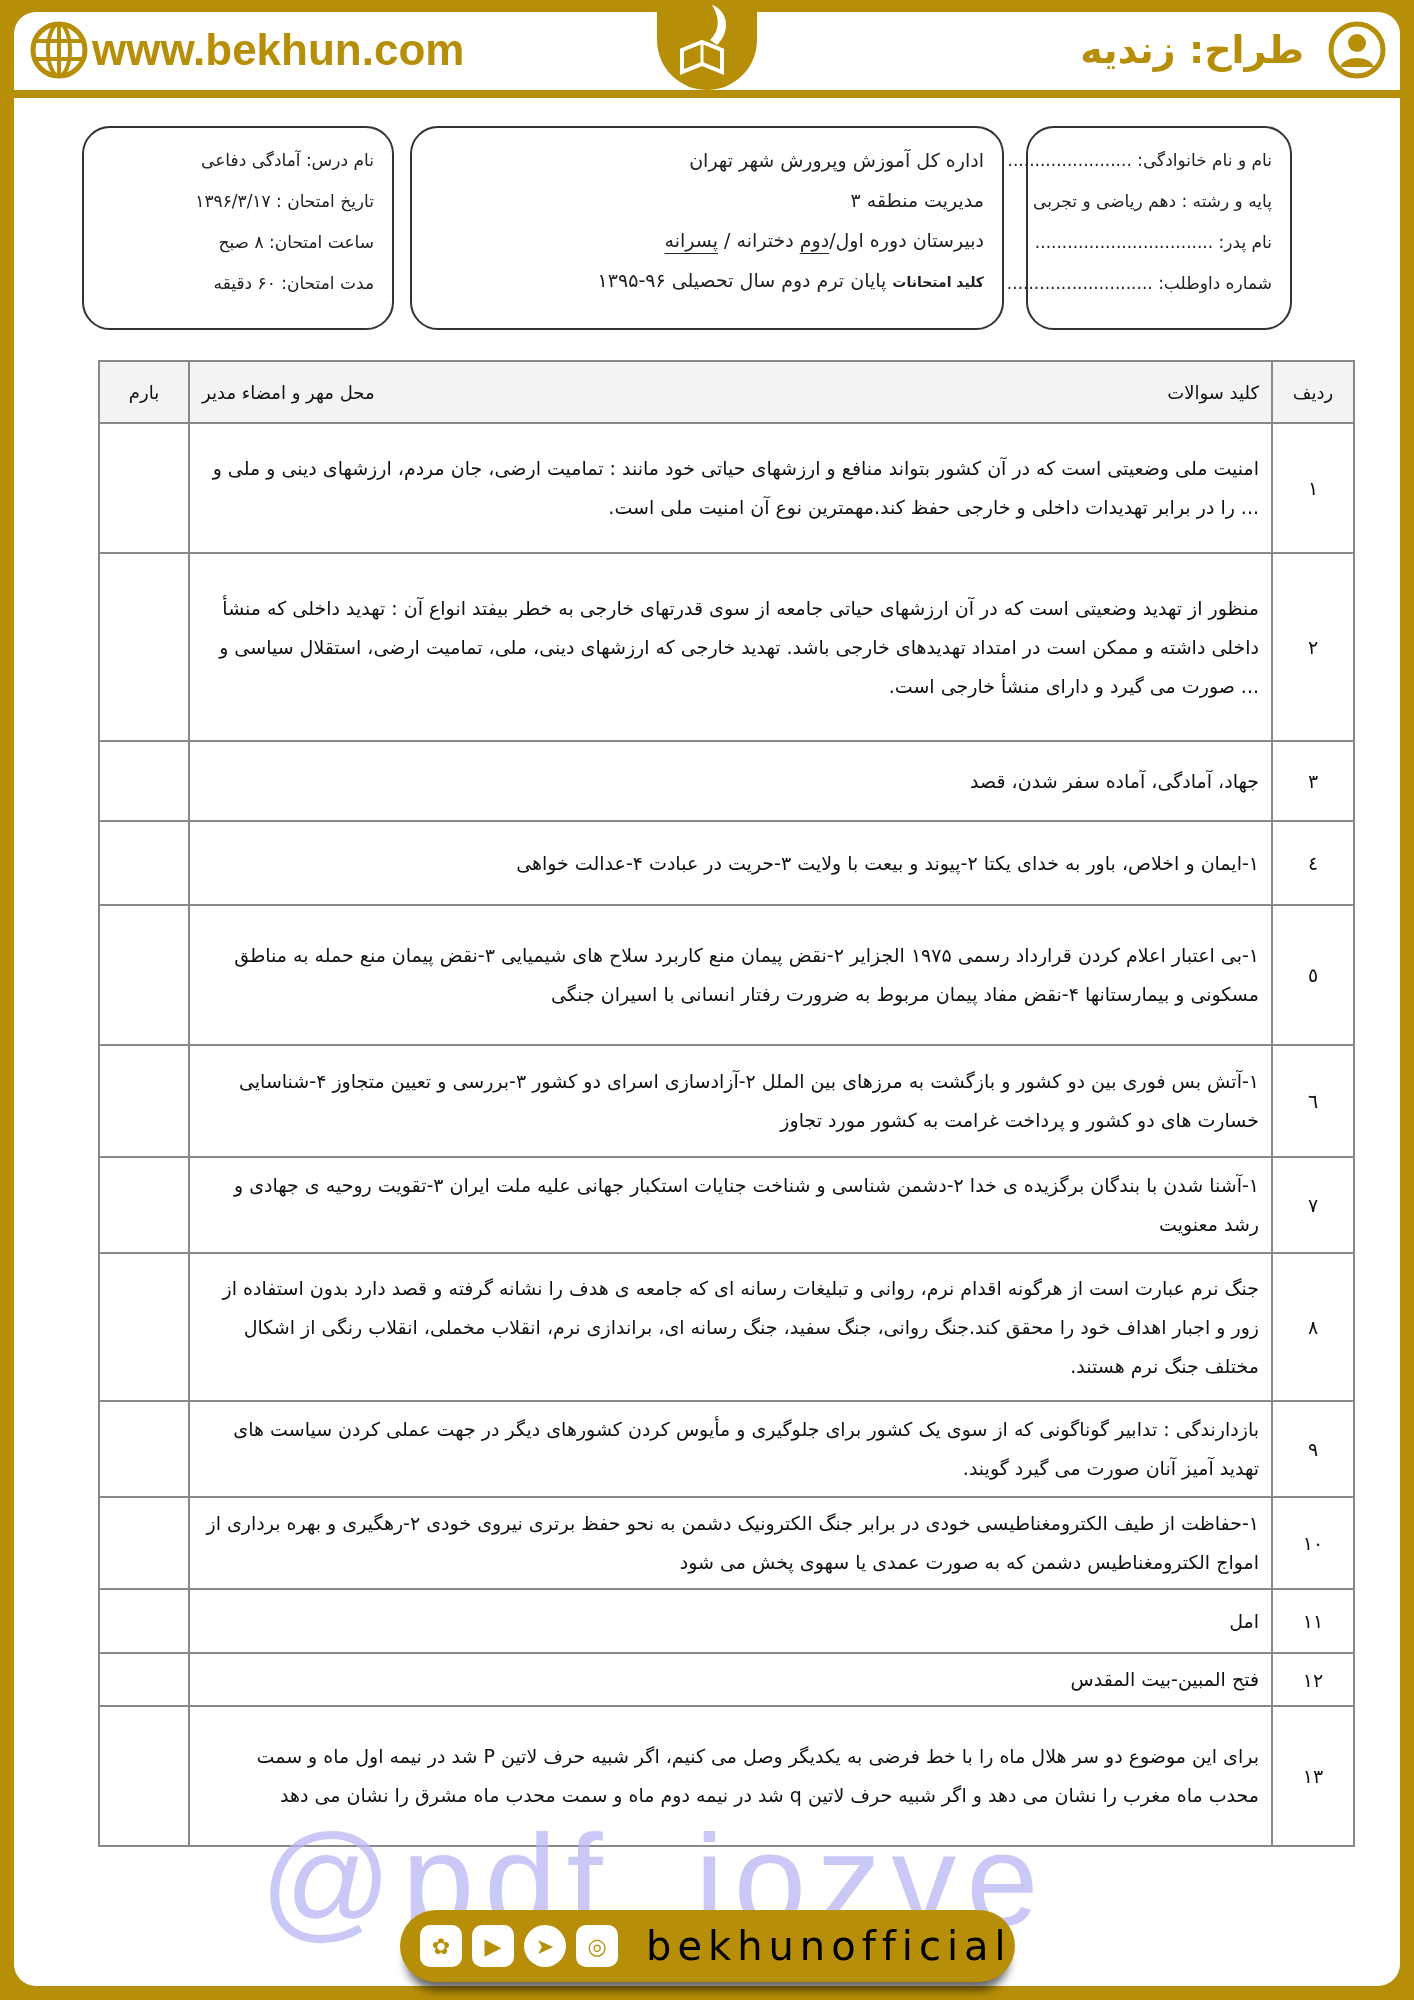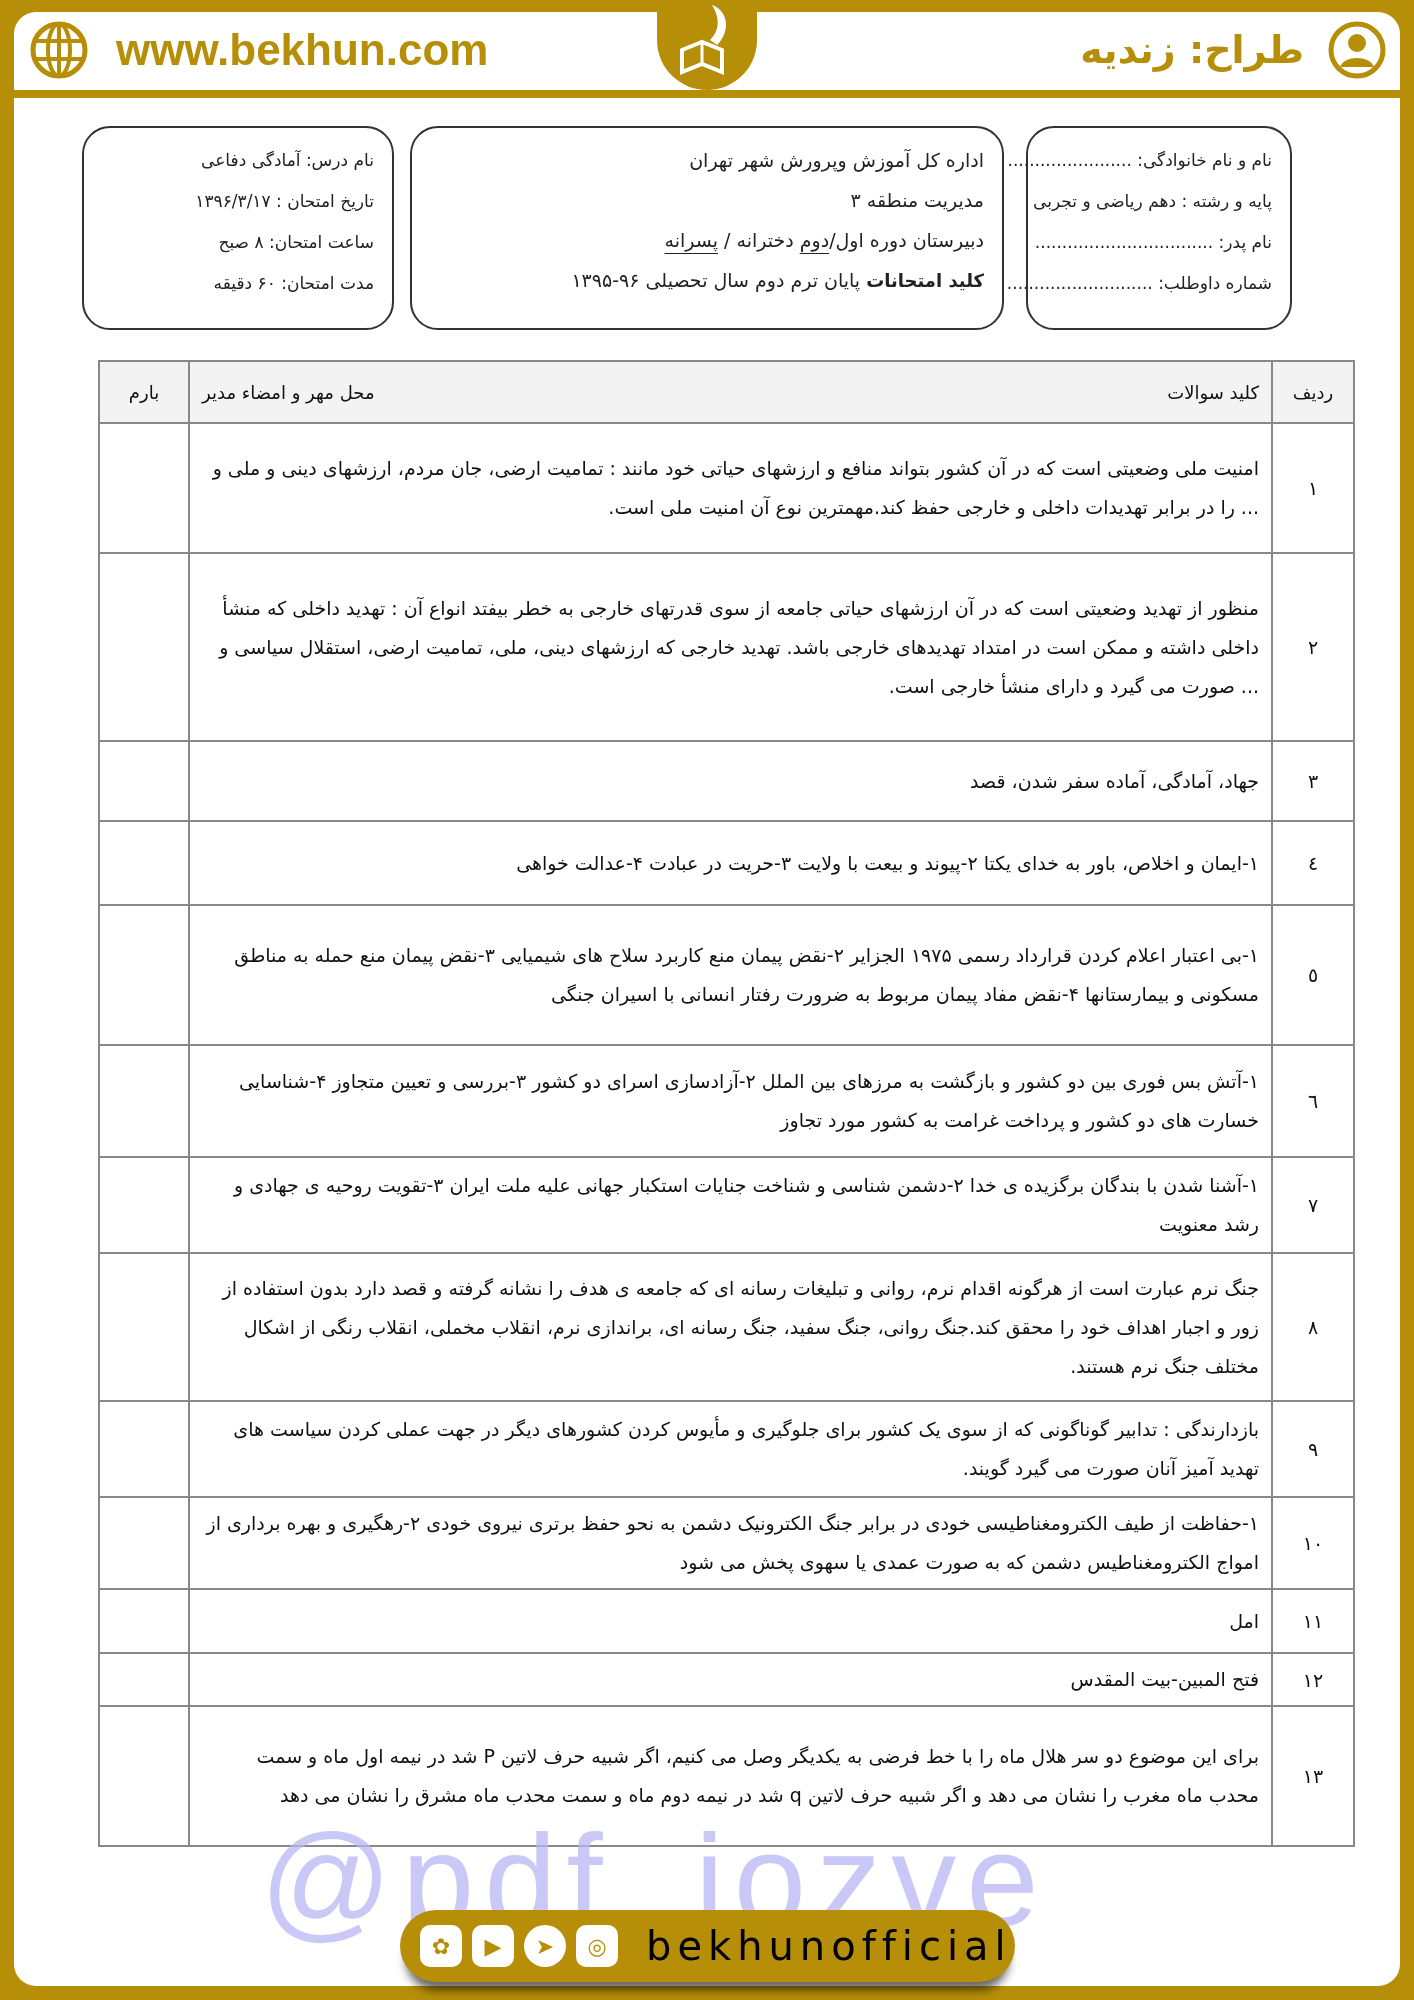--- a/index.html
+++ b/index.html
@@ -8,21 +8,21 @@
     background: #b78e08;
     font-family: "DejaVu Sans", sans-serif;
     position: relative; overflow: hidden;
   }
   .header-bar {
     position: absolute; left: 14px; top: 12px; width: 1386px; height: 78px;
     background: #ffffff; border-radius: 22px 22px 0 0;
   }
   .site {
     position: absolute; left: 30px; top: 22px; height: 56px;
-    display: flex; align-items: center; gap: 28px;
+    display: flex; align-items: center; gap: 4px;
     color: #b78e08; font-weight: bold; font-size: 44px;
     font-family: "Liberation Sans", sans-serif;
   }
   .designer {
     position: absolute; right: 28px; top: 20px; height: 60px;
     display: flex; align-items: center; gap: 24px; direction: rtl;
     color: #b78e08; font-weight: bold; font-size: 38px;
   }
   .logo-circle {
     position: absolute; left: 657px; top: -40px; width: 100px; height: 130px;
@@ -36,21 +36,21 @@
   .box {
     position: absolute; border: 2px solid #333; border-radius: 28px; background: #fff;
     direction: rtl; font-size: 17px; color: #222;
   }
   .box .line { margin: 0 18px; height: 41px; line-height: 41px; white-space: nowrap; }
   .box-right { left: 1012px; top: 28px; width: 266px; height: 204px; padding-top: 12px; box-sizing: border-box; }
   .box-center { left: 396px; top: 28px; width: 594px; height: 204px; padding-top: 12px; box-sizing: border-box; text-align: right; }
   .box-center .line { font-size: 19px; height: 40px; line-height: 40px; }
   .box-left { left: 68px; top: 28px; width: 312px; height: 204px; padding-top: 12px; box-sizing: border-box; }
   .u { text-decoration: underline; text-underline-offset: 6px; margin-top: 16px; }
-  .b { font-weight: bold; font-size: 18px; }
+  .b { font-weight: bold; font-size: 14px; }
 
   table.key {
     position: absolute; left: 84px; top: 262px; width: 1257px;
     border-collapse: collapse; direction: rtl; font-size: 19px; color: #111;
     background: transparent;
   }
   table.key td, table.key th {
     border: 2px solid #888; vertical-align: middle; padding: 0 12px;
   }
   table.key th { background: #f3f3f3; height: 60px; font-weight: normal; text-align: right; font-size: 18px; }

